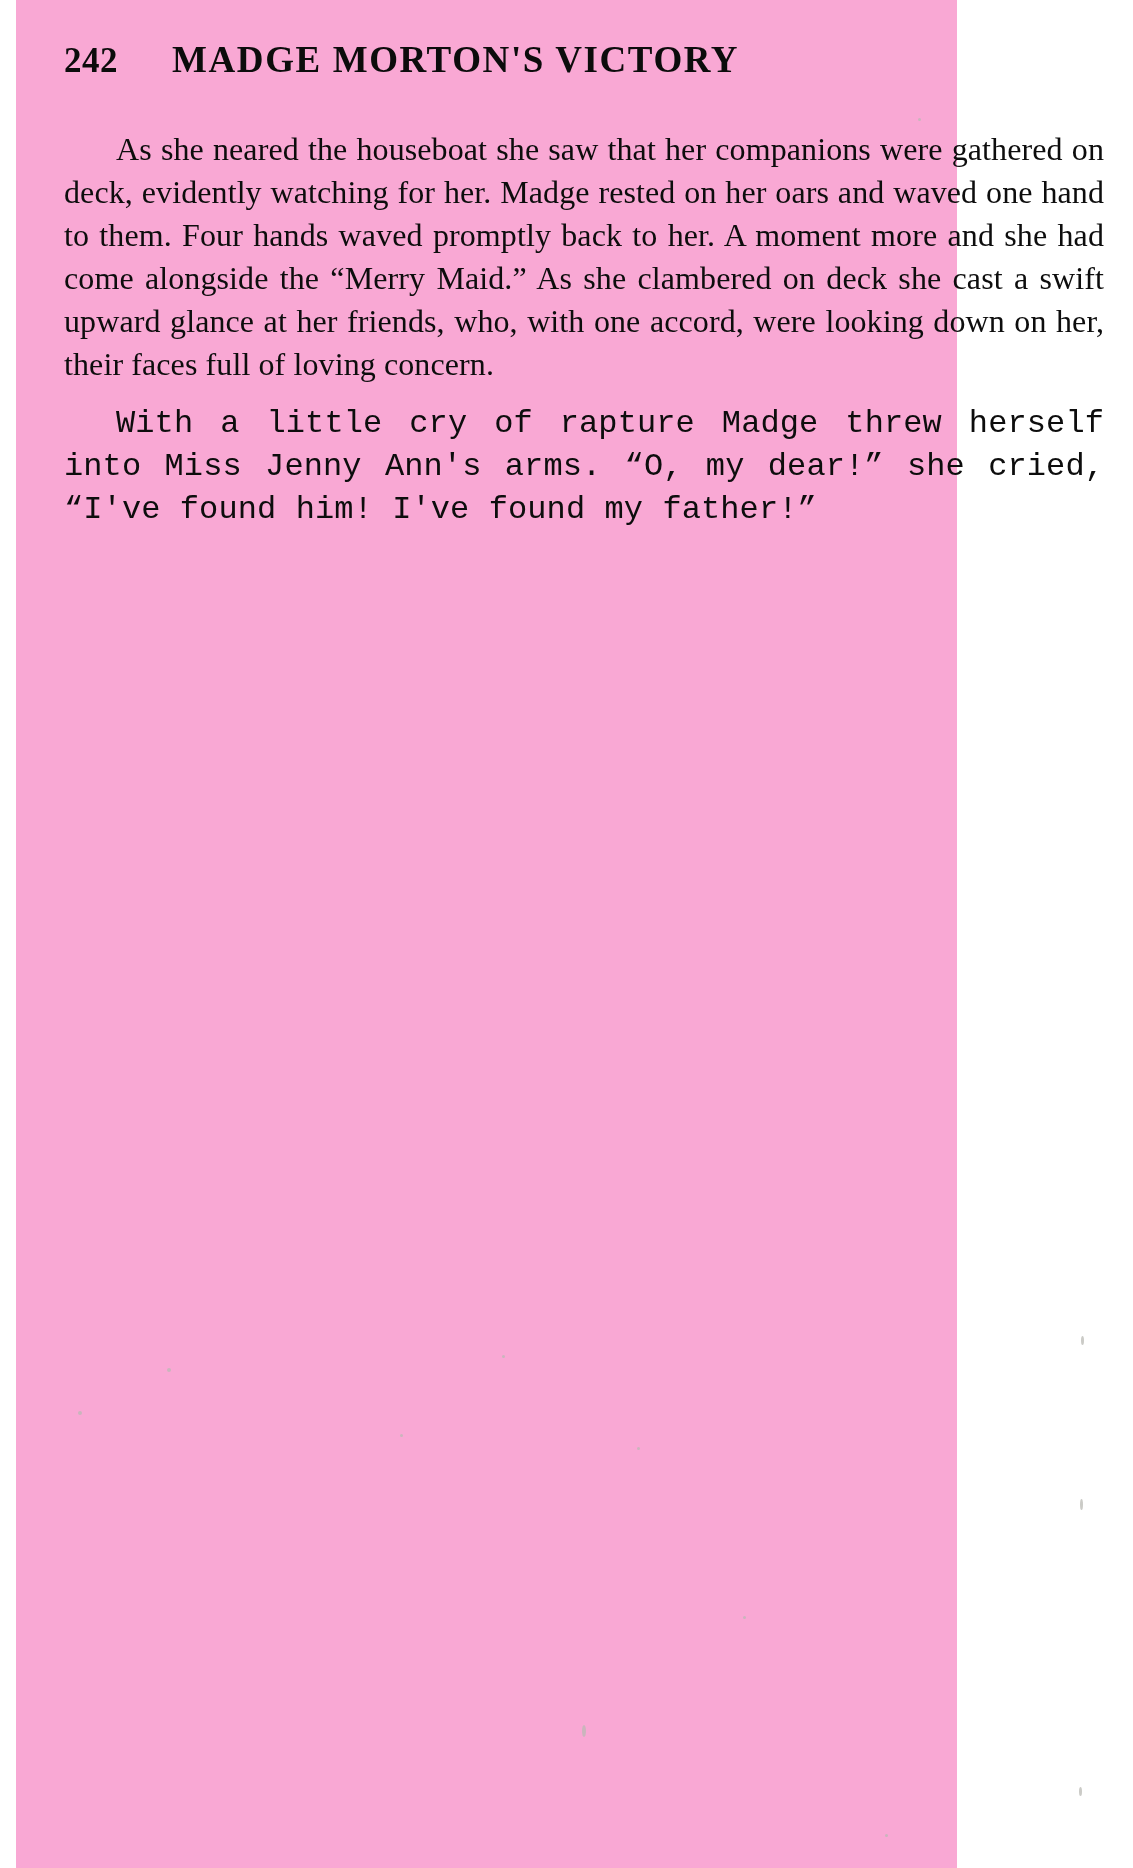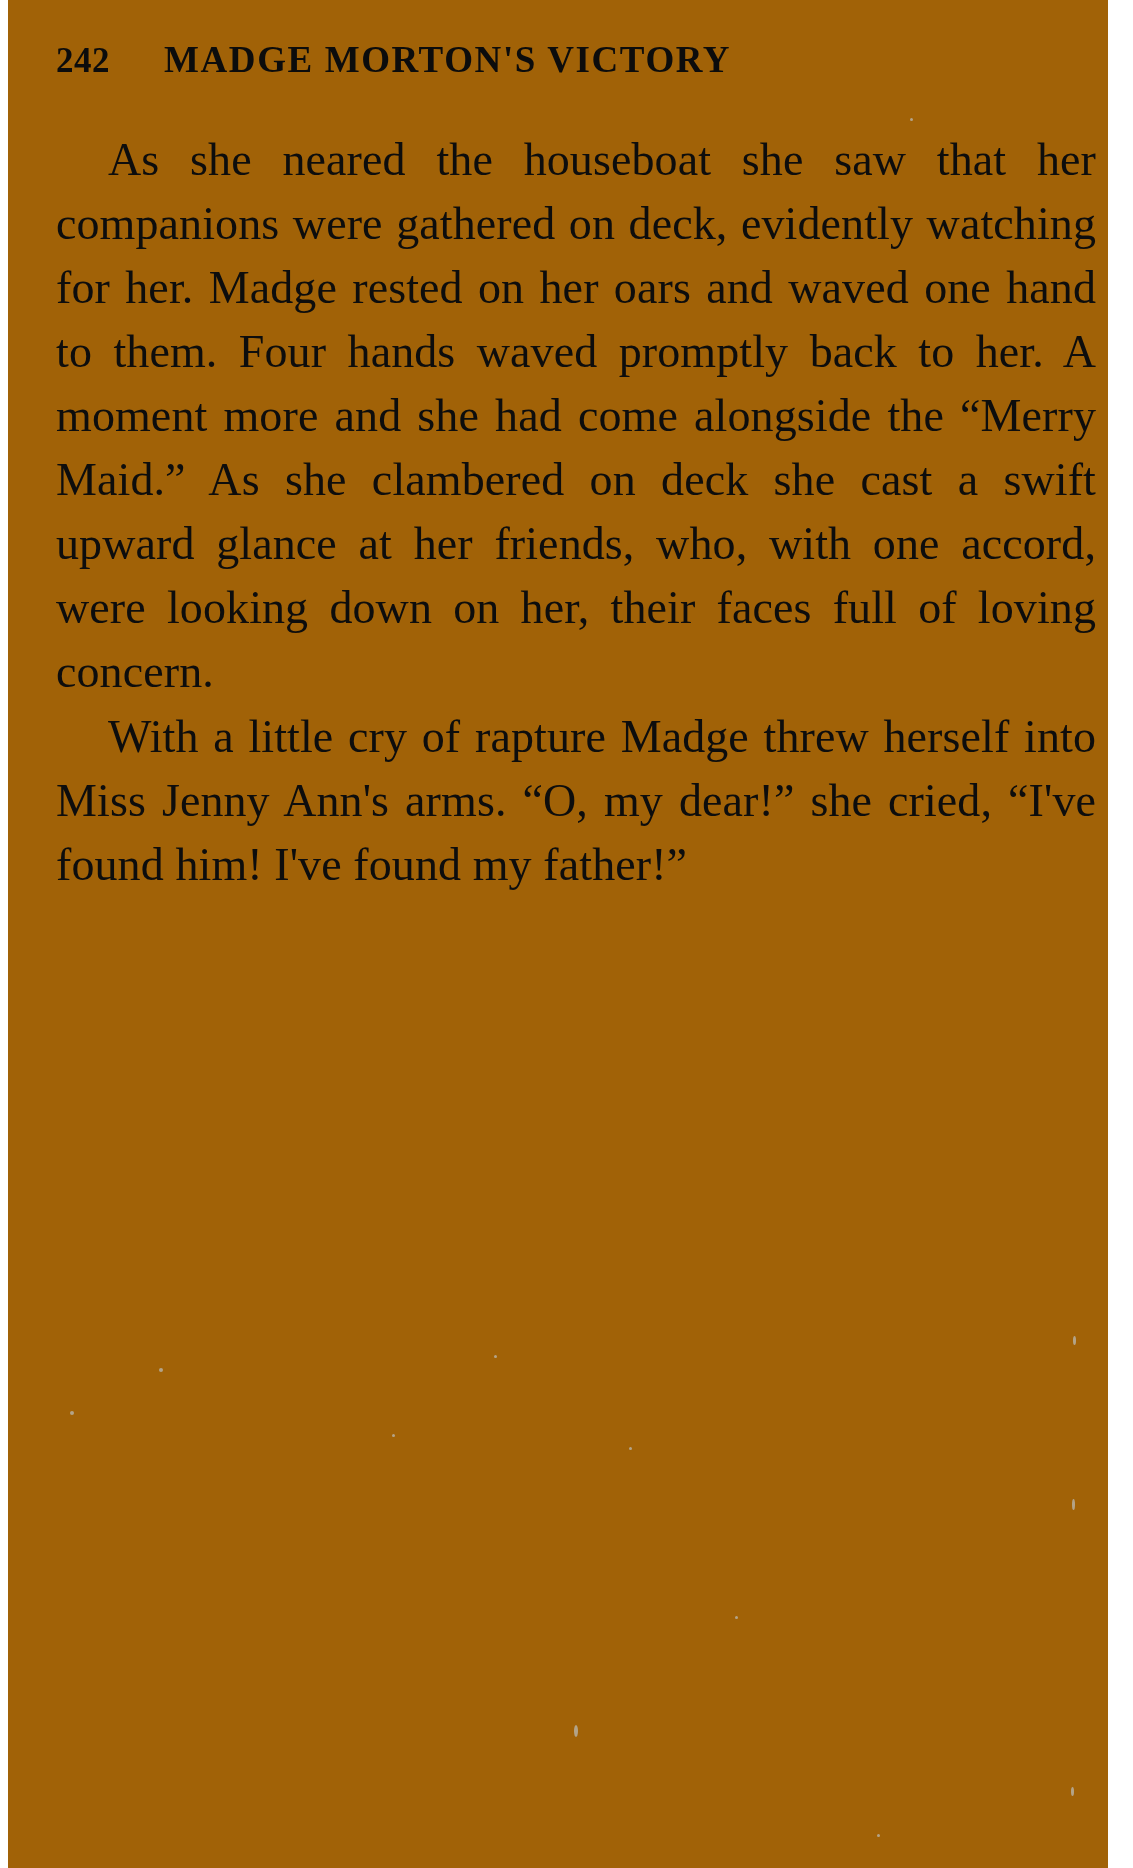--- a/index.html
+++ b/index.html
@@ -11,25 +11,25 @@
     width: 1133px;
     height: 1868px;
     position: relative;
     font-family: "Liberation Serif", "DejaVu Serif", serif;
     color: #000000;
     overflow: hidden;
   }
 
   .page {
     position: absolute;
-    left: 8px;
+    left: 16px;
     top: 0;
-    width: 1100px;
+    width: 941px;
     height: 1868px;
-    background: #a16207;
+    background: #f9a8d4;
   }
 
   .page-header {
     position: absolute;
     left: 48px;
     top: 38px;
     width: 1037px;
     height: 52px;
     display: flex;
     align-items: baseline;
@@ -53,31 +53,32 @@
 
   .body-text {
     position: absolute;
     left: 48px;
     top: 128px;
     width: 1040px;
   }
 
   .para {
     margin: 0;
-    font-size: 46px;
-    line-height: 64px;
+    font-size: 32px;
+    line-height: 43px;
     text-align: justify;
     text-justify: inter-word;
     text-indent: 52px;
     color: #0d0d0d;
     letter-spacing: 0.1px;
   }
 
   .para + .para {
-    margin-top: 1px;
+    margin-top: 16px;
+    font-family: Liberation Mono, monospace;
   }
 
   
   .speck {
     position: absolute;
     background: #b9b9b4;
     border-radius: 50%;
     opacity: 0.75;
   }
 </style>

